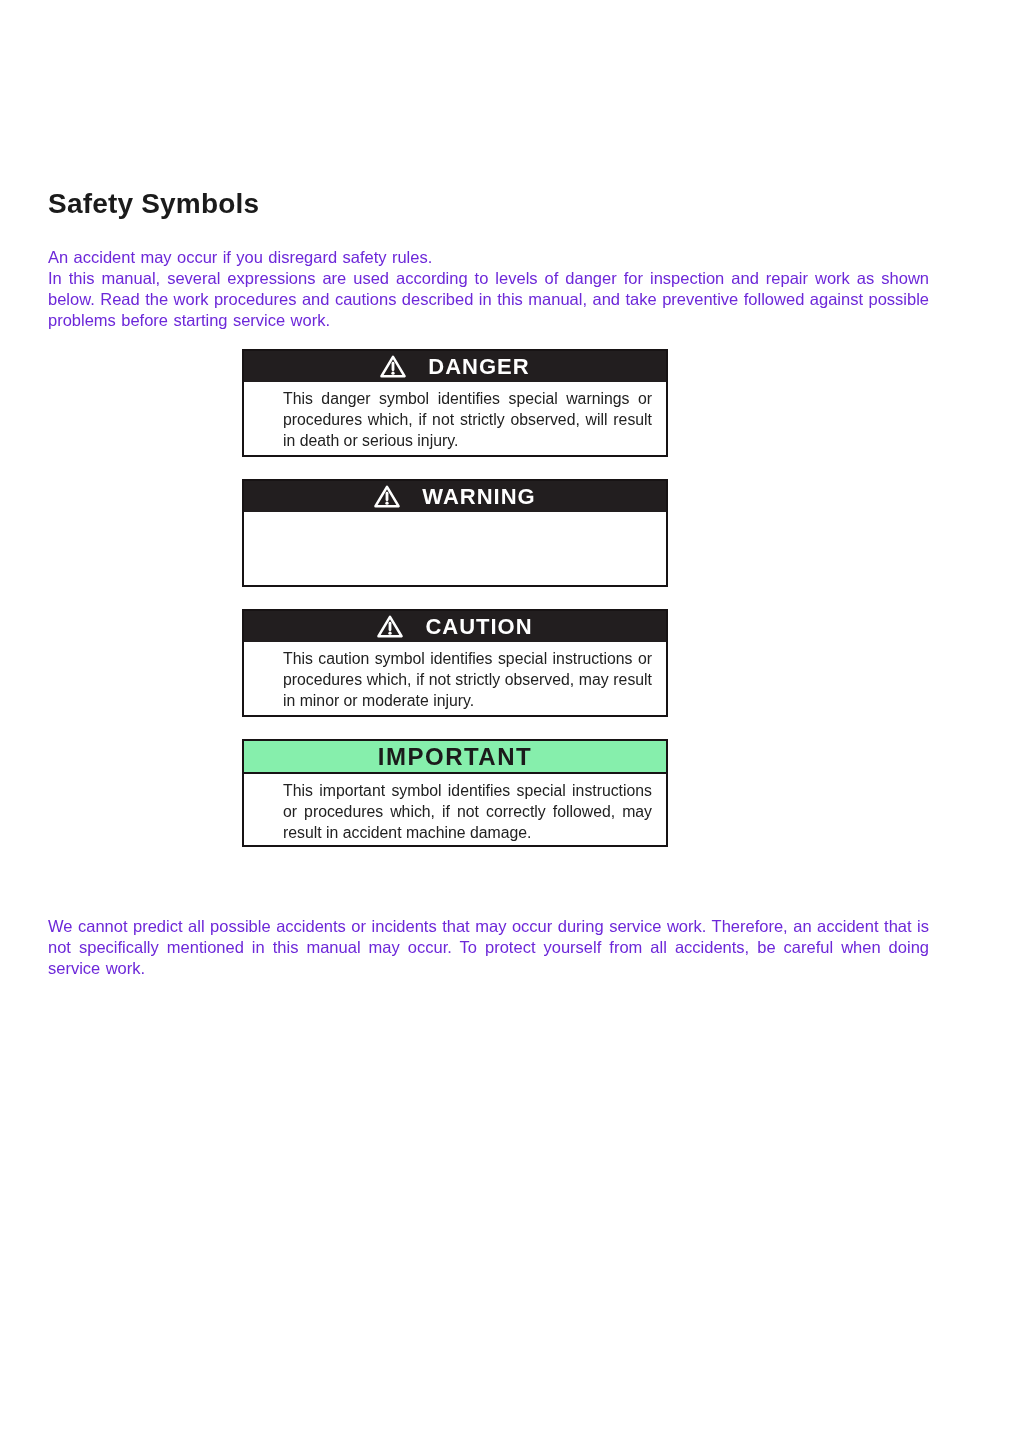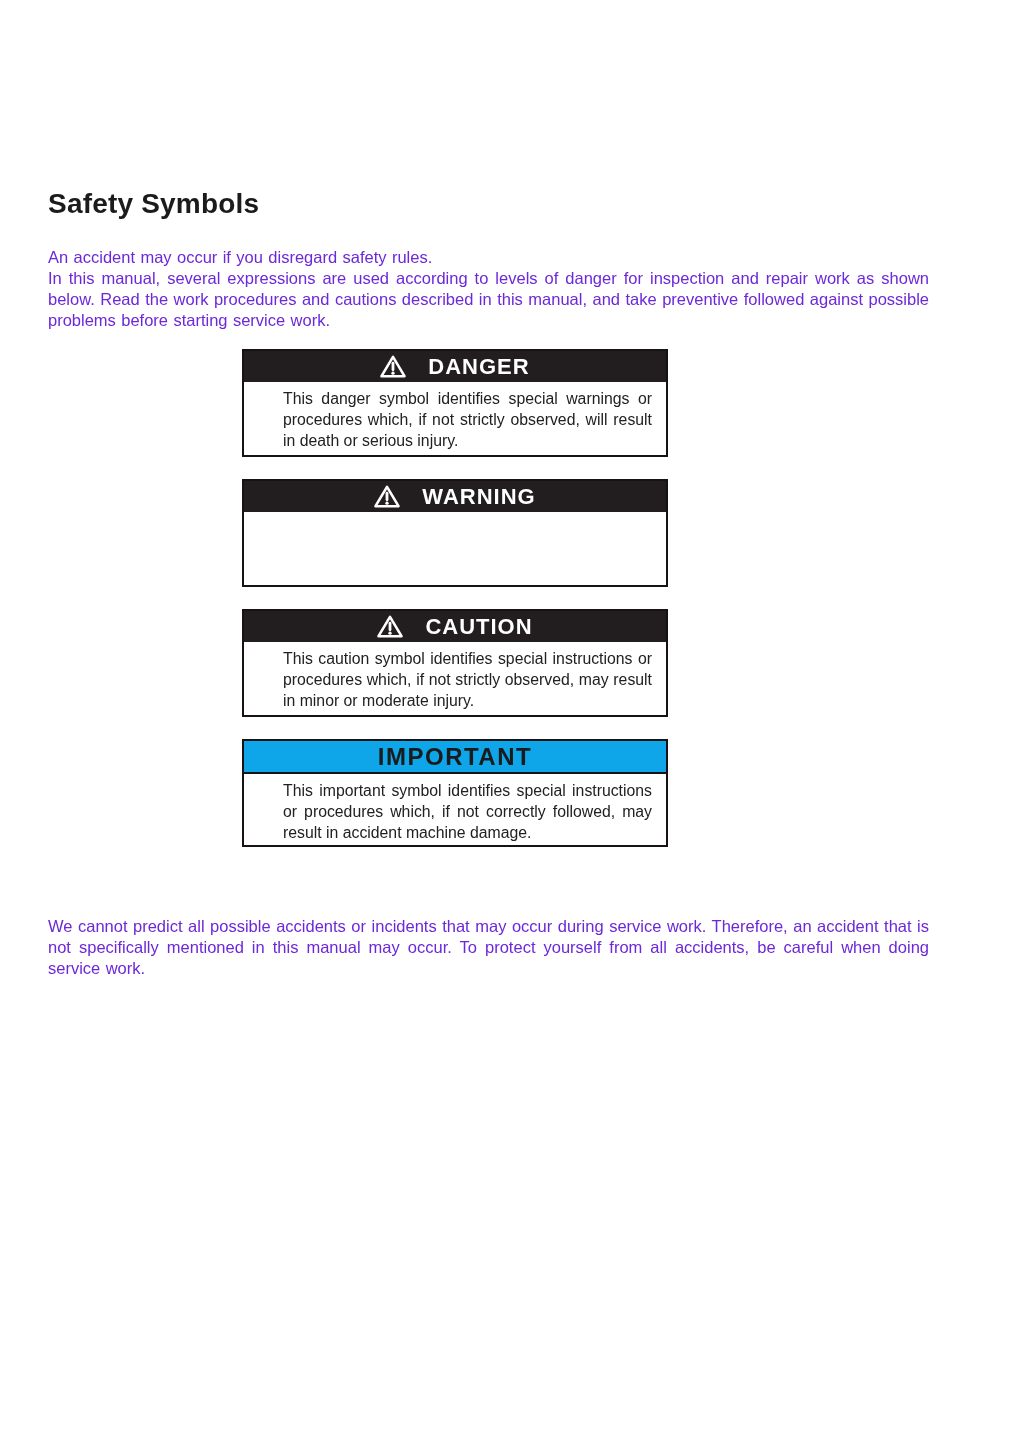--- a/index.html
+++ b/index.html
@@ -59,21 +59,21 @@
     display: flex;
     align-items: center;
     justify-content: center;
     gap: 22px;
   }
   .sbox-header.dark {
     background: #221e1f;
     color: #ffffff;
   }
   .sbox-header.light {
-    background: #0ea5e9;
+    background: #86efac;
     color: #1b1b1b;
     border-bottom: 2px solid #171314;
     height: 33px;
   }
   .sbox-label {
     font-weight: 700;
     font-size: 22px;
     letter-spacing: 1px;
     line-height: 1;
   }

